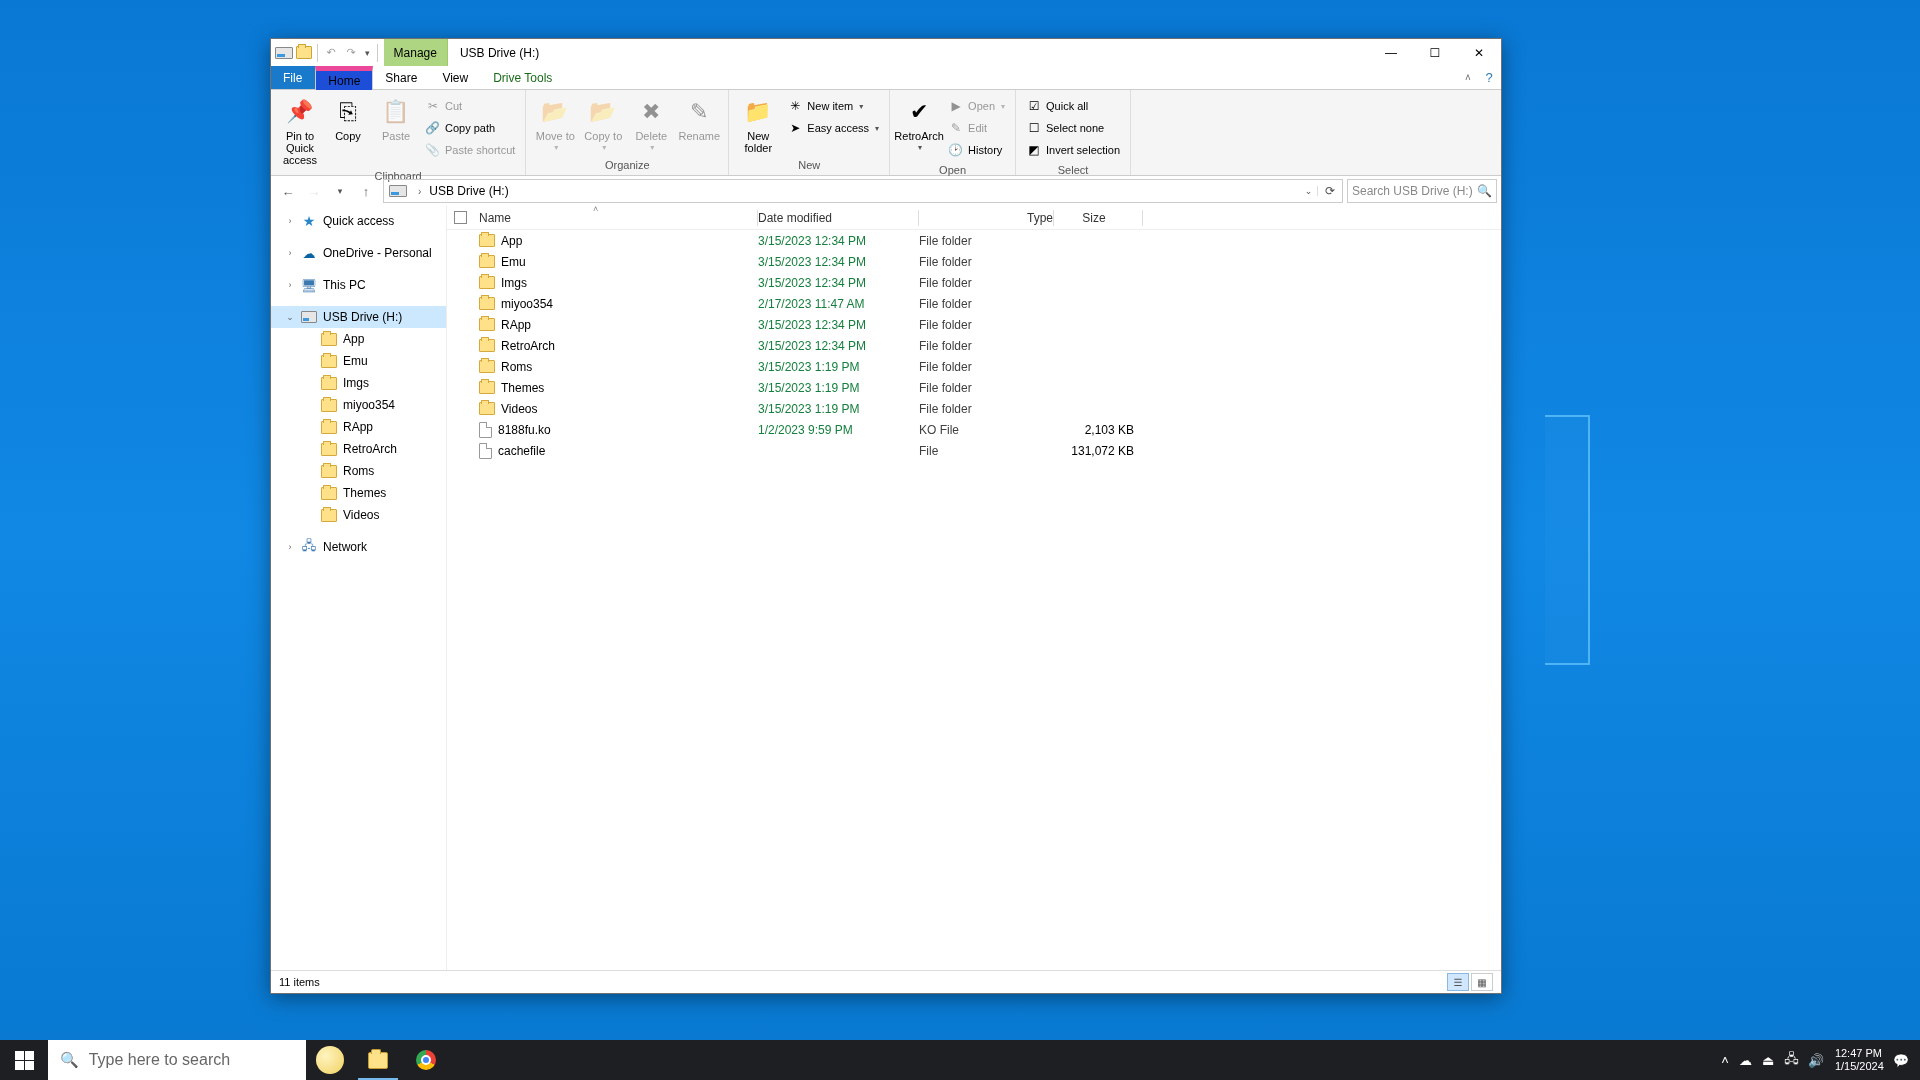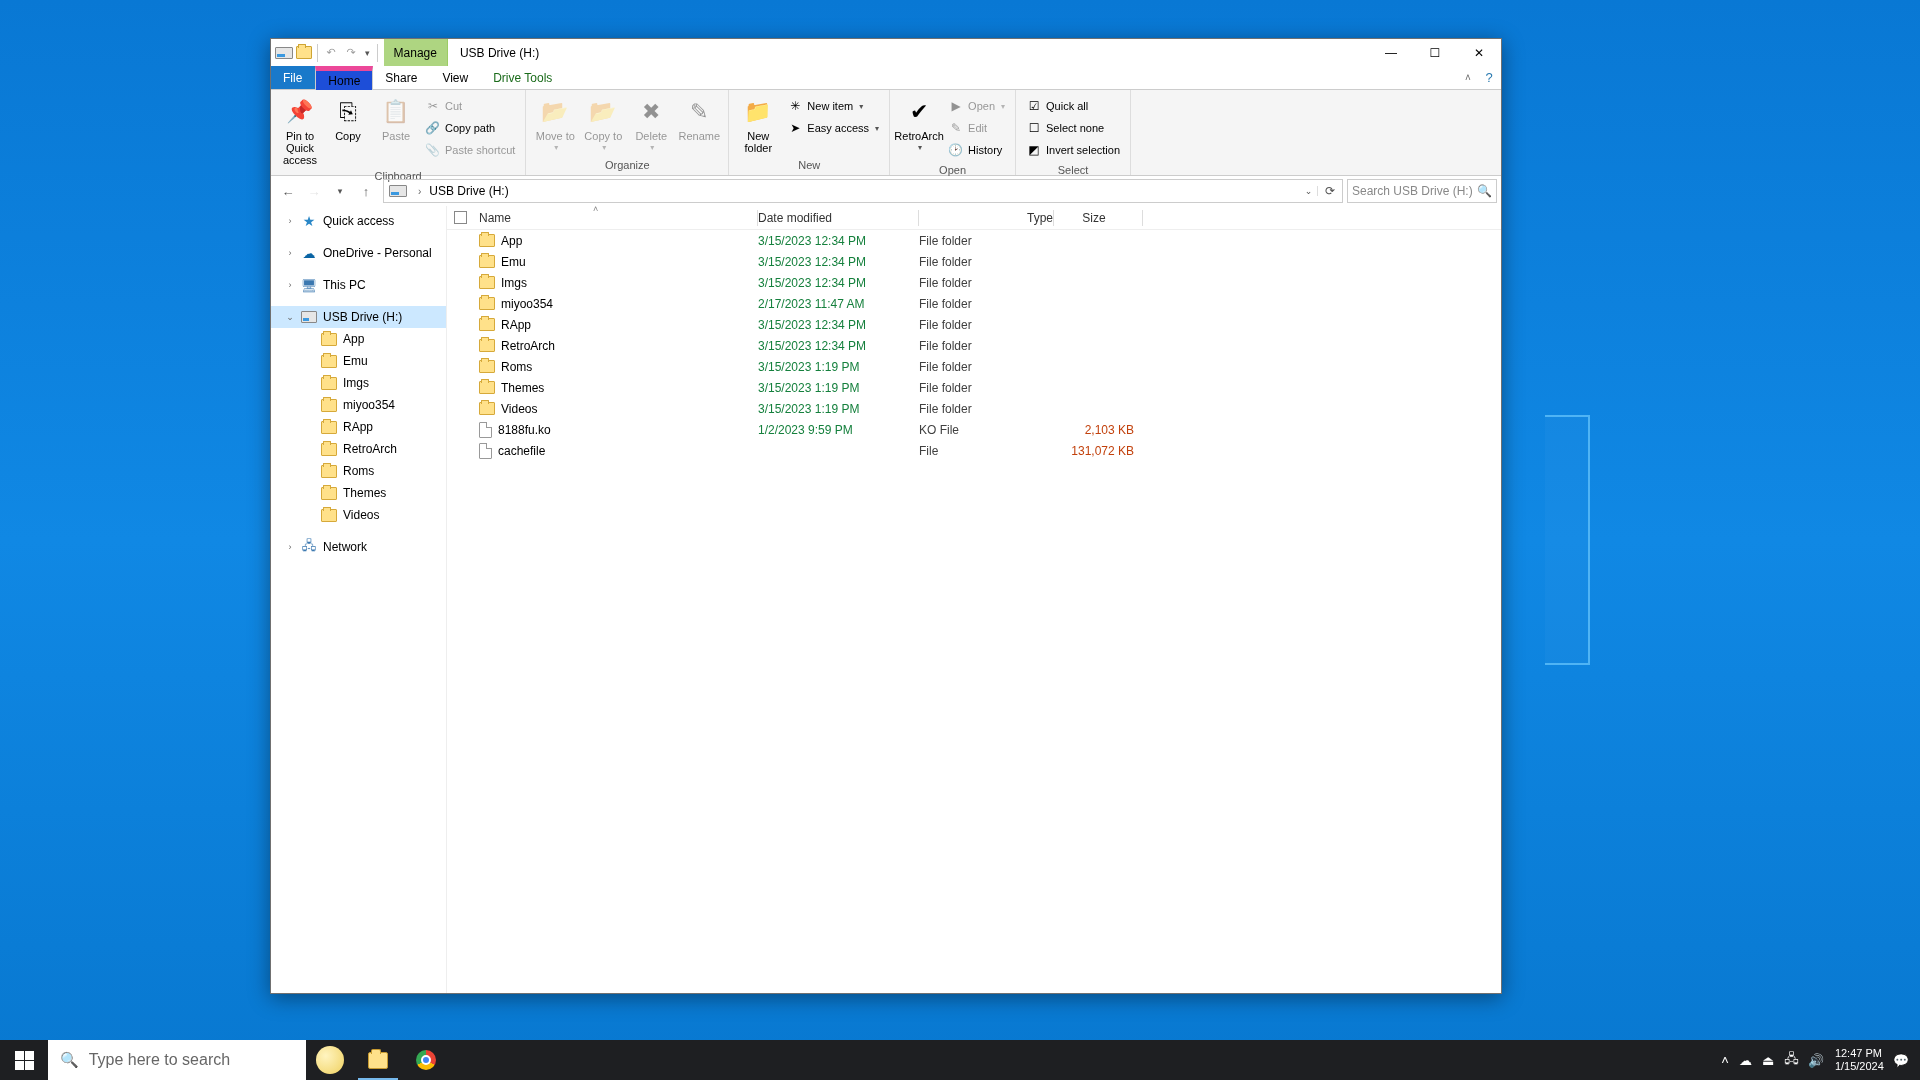--- a/index.html
+++ b/index.html
@@ -89,21 +89,21 @@
 .col-size{width:88px;text-align:center;padding-right:8px;}
 .hdiv{width:1px;height:16px;background:#ddd;}
 .sort-ind{position:absolute;top:-7px;left:120px;font-size:9px;color:#888;}
 
 .rows { flex:1; overflow:auto; }
 .row { height:21px; display:flex; align-items:center; font-size:12px; }
 .row .cell-check{width:26px;}
 .row .cell-name{width:284px;display:flex;align-items:center;gap:6px;padding-left:6px;}
 .row .cell-date{width:160px;color:#15803d;}
 .row .cell-type{width:134px;color:#404040;}
-.row .cell-size{width:88px;text-align:right;padding-right:8px;color:#c2410c;}
+.row .cell-size{width:88px;text-align:right;padding-right:8px;color:#000000;}
 .hdiv-row{width:1px;}
 
 .folder-ic { width:16px; height:13px; background:#ffe18a; border:1px solid #d6a93a; border-radius:1px; position:relative; }
 .folder-ic:before{content:"";position:absolute;top:-3px;left:1px;width:6px;height:3px;background:#ffe18a;border:1px solid #d6a93a;border-bottom:none;border-radius:1px 1px 0 0;}
 .file-ic { width:13px; height:16px; background:#fff; border:1px solid #999; border-radius:1px; position:relative; }
 .file-ic:before{content:"";position:absolute;right:-1px;top:-1px;width:5px;height:5px;background:#fff;border-left:1px solid #999;border-bottom:1px solid #999;}
 
 
 .status { height:23px; border-top:1px solid #ddd; display:flex; align-items:center; font-size:11px; padding:0 8px; }
 .status .count{flex:0 0 auto;}
@@ -589,20 +589,26 @@
             <div class="cell-date"></div>
             <div class="hdiv-row"></div>
             <div class="cell-type">File</div>
             <div class="hdiv-row"></div>
             <div class="cell-size">131,072 KB</div>
           </div>
         </div>
     </div>
   </div>
 
+  <div class="status">
+    <span class="count">11 items</span>
+    <span class="spacer"></span>
+    <span class="view-btn active">☰</span>
+    <span class="view-btn">▦</span>
+  </div>
 </div>
 
 <div class="taskbar">
   <div class="start">
       <div class="win-logo">
         <span></span>
         <span></span>
         <span></span>
         <span></span>
       </div>

